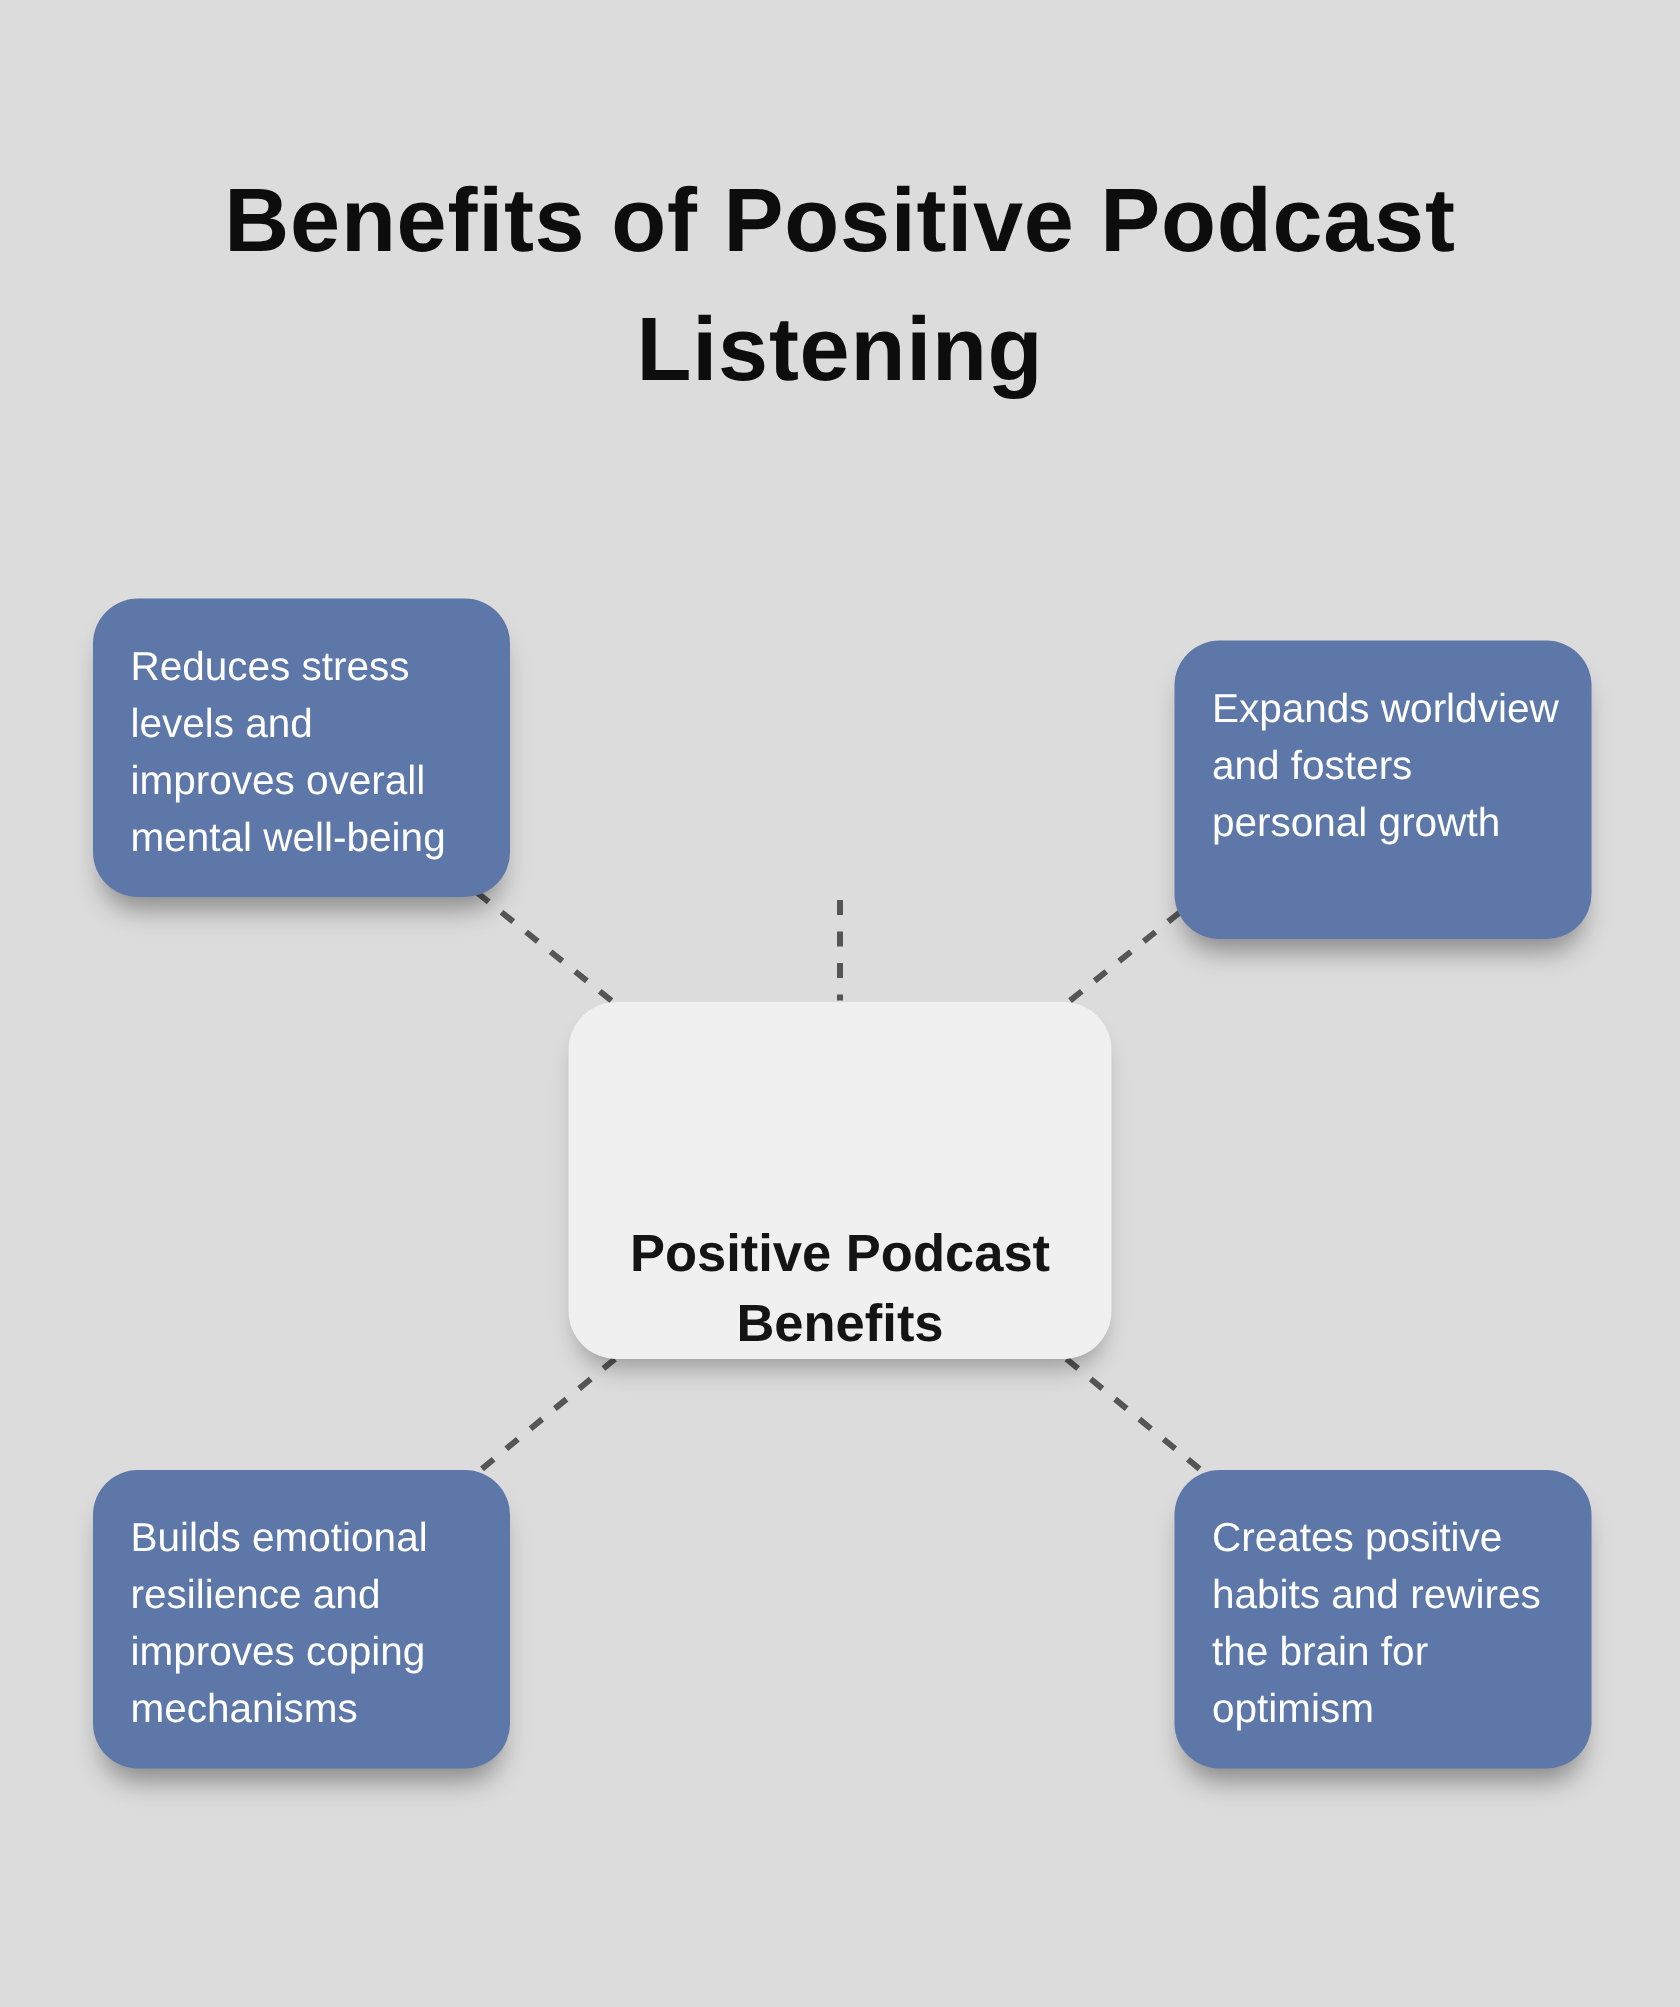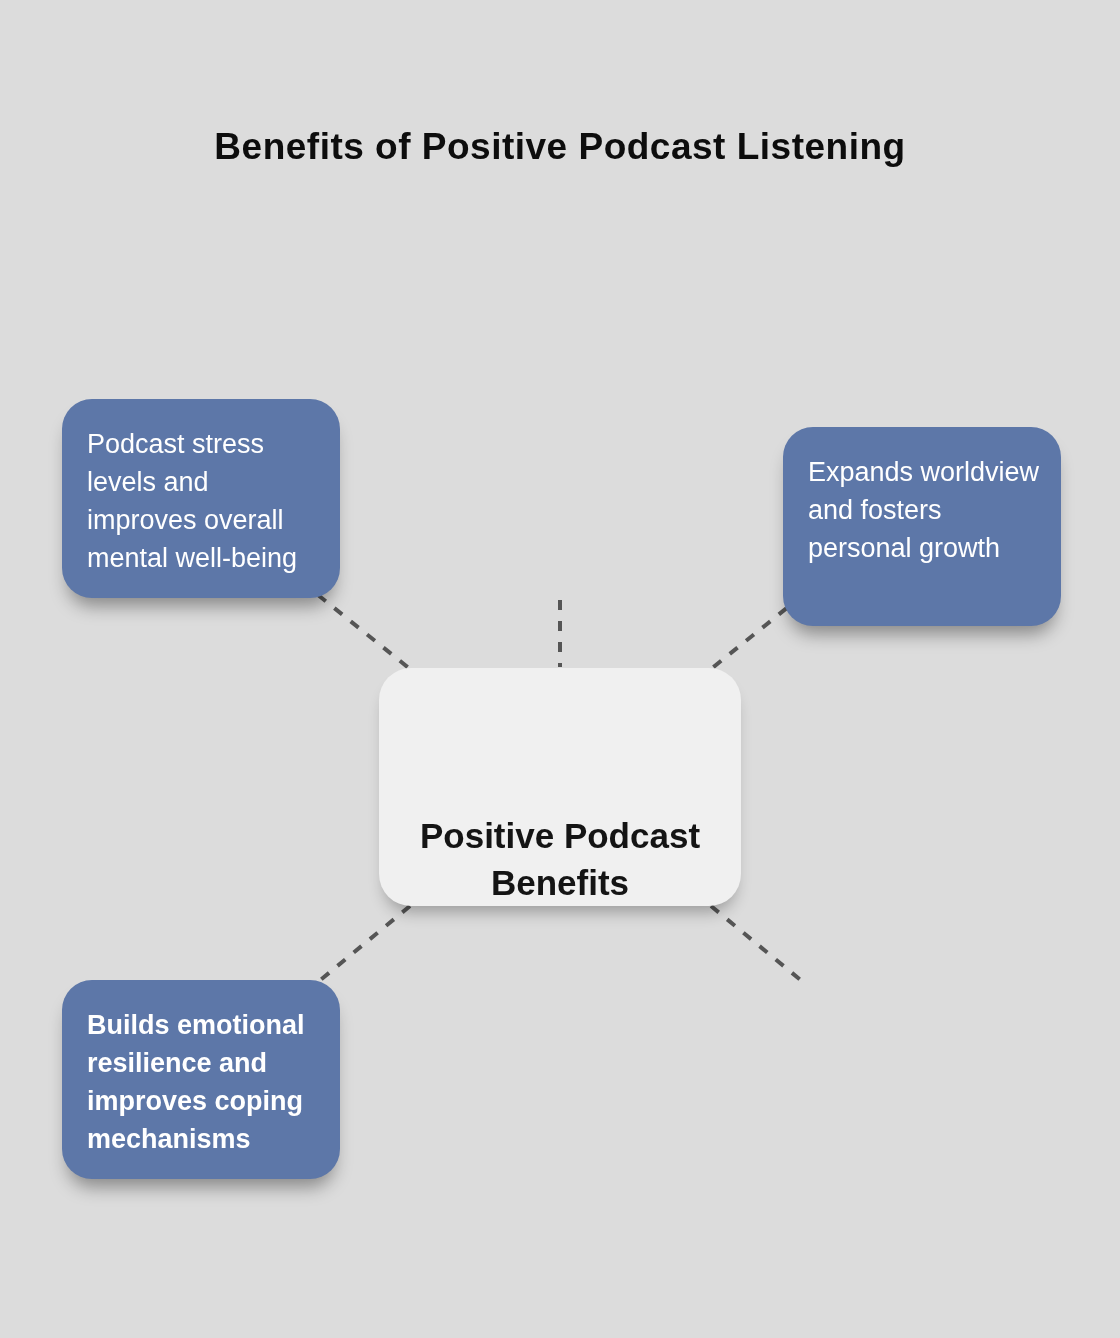--- a/index.html
+++ b/index.html
@@ -24,21 +24,21 @@
     overflow:hidden;
   }
   .title{
     position:absolute;
     top:104px;
     left:50%;
     transform:translateX(-50%);
     width:940px;
     margin:0;
     text-align:center;
-    font-size:37px;
+    font-size:60px;
     line-height:86px;
     font-weight:700;
     color:var(--title-text);
     letter-spacing:0.5px;
   }
   .connectors{
     position:absolute;
     left:0;top:0;
     width:1120px;height:1338px;
   }
@@ -56,21 +56,21 @@
     border-radius:30px;
     color:var(--node-text);
     font-size:27px;
     line-height:38px;
     padding:26px 20px 0 25px;
     box-shadow:0 14px 18px -6px rgba(0,0,0,0.38);
   }
   .node-tl{left:62px;top:399px;}
   .node-tm{left:423px;top:399px;}
   .node-tr{left:783px;top:399px;margin-top:28px;}
-  .node-bl{left:62px;top:980px;font-weight:bold;}
+  .node-bl{left:62px;top:980px;}
   .node-br{left:783px;top:980px;}
   .center-node{
     position:absolute;
     left:379px;top:668px;
     width:362px;height:238px;
     box-sizing:border-box;
     background:var(--center-fill);
     border-radius:32px;
     display:flex;
     align-items:flex-end;
@@ -93,30 +93,33 @@
 
   <svg class="connectors" viewBox="0 0 1120 1338" xmlns="http://www.w3.org/2000/svg">
     <line x1="318" y1="595" x2="410" y2="669"></line>
     <line x1="560" y1="600" x2="560" y2="667"></line>
     <line x1="803" y1="595" x2="711" y2="669"></line>
     <line x1="410" y1="906" x2="318" y2="982"></line>
     <line x1="711" y1="906" x2="803" y2="982"></line>
   </svg>
 
   <div class="node node-tl">
-    <span>Podcast stress levels and improves overall mental well-being</span>
+    <span>Reduces stress levels and improves overall mental well-being</span>
   </div>
 
 
   <div class="node node-tr">
     <span>Expands worldview and fosters personal growth</span>
   </div>
 
   <div class="center-node">
     <span>Positive Podcast Benefits</span>
   </div>
 
   <div class="node node-bl">
     <span>Builds emotional resilience and improves coping mechanisms</span>
   </div>
 
+  <div class="node node-br">
+    <span>Creates positive habits and rewires the brain for optimism</span>
+  </div>
 
 </div>
 
 </body></html>

